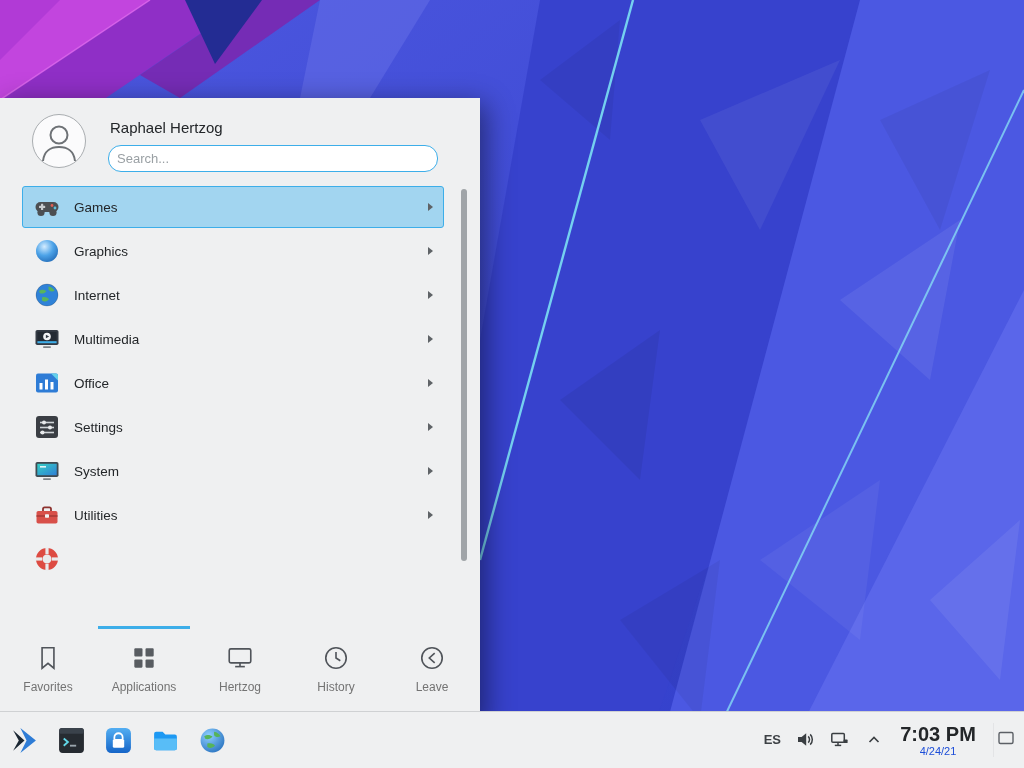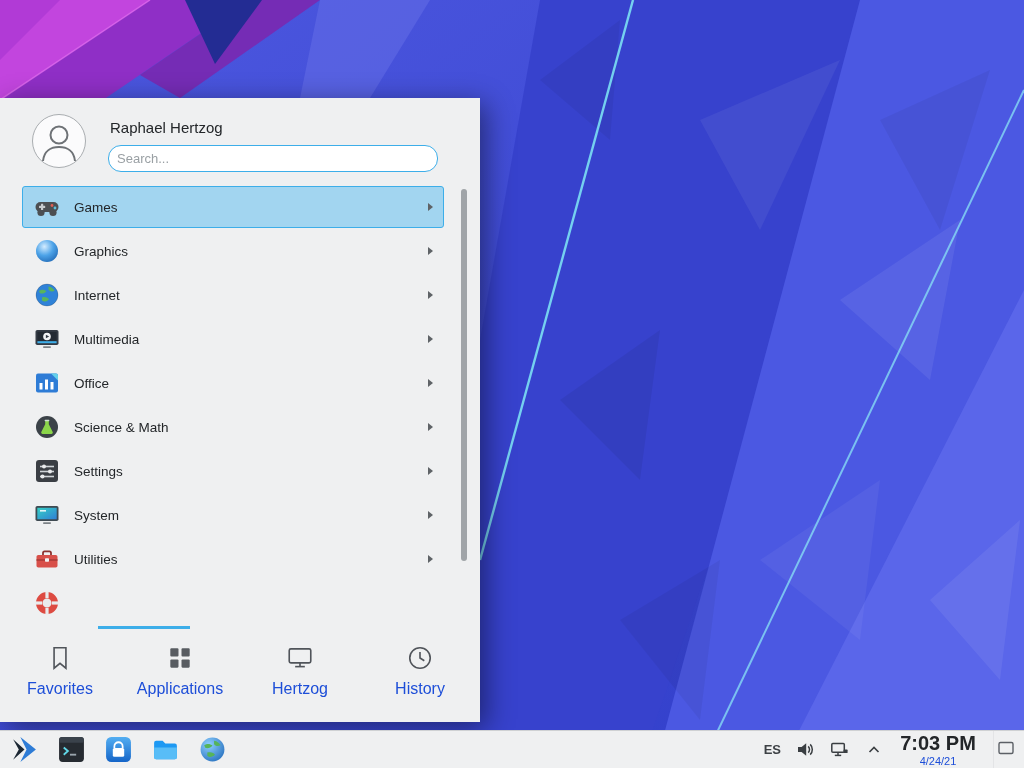--- a/index.html
+++ b/index.html
@@ -43,26 +43,26 @@
   .scroll-thumb{
     position:absolute;right:13px;top:3px;width:6px;height:372px;border-radius:3px;
     background:#a0a4a8;cursor:pointer;
   }
   
   .tabbar{height:96px;flex:0 0 auto;position:relative;display:flex;background:#eff0f1;}
   .tab-indicator{position:absolute;top:0;left:98px;width:92px;height:3px;background:#3daee9;}
   .tab{flex:1;display:flex;flex-direction:column;align-items:center;padding-top:18px;gap:8px;cursor:pointer;}
   .tab-icon{width:28px;height:28px;}
   .tab-icon svg{width:28px;height:28px;display:block;}
-  .tab-label{font-size:16px;color:#1d4ed8;}
+  .tab-label{font-size:12px;color:#737373;}
 
   
   .taskbar{
-    position:absolute;left:0;bottom:0;width:1024px;height:38px;background:#eff0f1;
-    border-top:1px solid #cfd1d3;box-sizing:border-box;display:flex;
+    position:absolute;left:0;bottom:0;width:1024px;height:57px;background:#eff0f1;
+    border-top:1px solid #cfd1d3;box-sizing:border-box;display:flex;align-items:center;
     padding:0 0 0 8px;z-index:6;
   }
   .tb-left{display:flex;align-items:center;gap:15px;}
   .tb-app{width:32px;height:32px;display:flex;align-items:center;justify-content:center;cursor:pointer;border-radius:3px;}
   .tb-app svg{width:29px;height:29px;display:block;}
   .tray{margin-left:auto;display:flex;align-items:center;gap:15px;padding-right:6px;}
   .kbd-layout{font-size:13px;font-weight:700;color:#3d4145;cursor:pointer;}
   .tray-icon{width:19px;height:19px;display:flex;align-items:center;justify-content:center;cursor:pointer;}
   .tray-icon svg{width:19px;height:19px;display:block;}
   .tray-icon.small svg{width:16px;height:16px;}
@@ -199,31 +199,20 @@
           <path d="M17 3.5 h5 a2 2 0 0 1 2 2 v5 z" fill="#63d0ea"></path>
           <rect x="5.5" y="13" width="3" height="6.5" fill="#ffffff"></rect>
           <rect x="11" y="9.5" width="3" height="10" fill="#ffffff"></rect>
           <rect x="16.5" y="12" width="3" height="7.5" fill="#ffffff"></rect>
         </svg>
       </span>
       <span class="cat-label">Office</span>
       <span class="row-arrow"></span>
     </div>
 
-    <div class="row">
-      <span class="cat-icon">
-        <svg viewBox="0 0 26 26">
-          <circle cx="13" cy="13" r="11" fill="#3b4248"></circle>
-          <path d="M11.2 6.5 h3.6 v3.8 l3.9 7.6 a1.5 1.5 0 0 1 -1.35 2.1 h-8.7 a1.5 1.5 0 0 1 -1.35 -2.1 l3.9 -7.6 z" fill="#8bd64a"></path>
-          <rect x="10.6" y="5.8" width="4.8" height="1.4" rx="0.7" fill="#cfe3d2"></rect>
-        </svg>
-      </span>
-      <span class="cat-label">Science &amp; Math</span>
-      <span class="row-arrow"></span>
-    </div>
 
     <div class="row">
       <span class="cat-icon">
         <svg viewBox="0 0 26 26">
           <rect x="2" y="2" width="22" height="22" rx="3" fill="#3a3e44"></rect>
           <line x1="6" y1="8.5" x2="20" y2="8.5" stroke="#cfd4d8" stroke-width="1.6"></line>
             <circle cx="10" cy="8.5" r="2" fill="#e8eaec"></circle>
           <line x1="6" y1="13.5" x2="20" y2="13.5" stroke="#cfd4d8" stroke-width="1.6"></line>
             <circle cx="16" cy="13.5" r="2" fill="#e8eaec"></circle>
           <line x1="6" y1="18.5" x2="20" y2="18.5" stroke="#cfd4d8" stroke-width="1.6"></line>
@@ -321,20 +310,29 @@
     <div class="tab">
       <span class="tab-icon">
         <svg viewBox="0 0 26 26">
           <circle cx="13" cy="13" r="9.5" fill="none" stroke="#50545a" stroke-width="1.5"></circle>
           <path d="M13 7.5 V13 l4 2.5" fill="none" stroke="#50545a" stroke-width="1.5"></path>
         </svg>
       </span>
       <span class="tab-label">History</span>
     </div>
 
+    <div class="tab">
+      <span class="tab-icon">
+        <svg viewBox="0 0 26 26">
+          <circle cx="13" cy="13" r="9.5" fill="none" stroke="#50545a" stroke-width="1.5"></circle>
+          <path d="M15.5 8.5 L10.5 13 l5 4.5" fill="none" stroke="#50545a" stroke-width="1.5"></path>
+        </svg>
+      </span>
+      <span class="tab-label">Leave</span>
+    </div>
   </div>
 </div>
 
 <div class="taskbar">
   <div class="tb-left">
     <div class="tb-app">
       <span>
         <svg viewBox="0 0 28 28" width="29" height="29">
           <polygon points="3,4 14,14 3,24 8.5,14" fill="#1b2733"></polygon>
           <polygon points="10,2 25,14 10,26 16,14" fill="#2e7cd6"></polygon>

